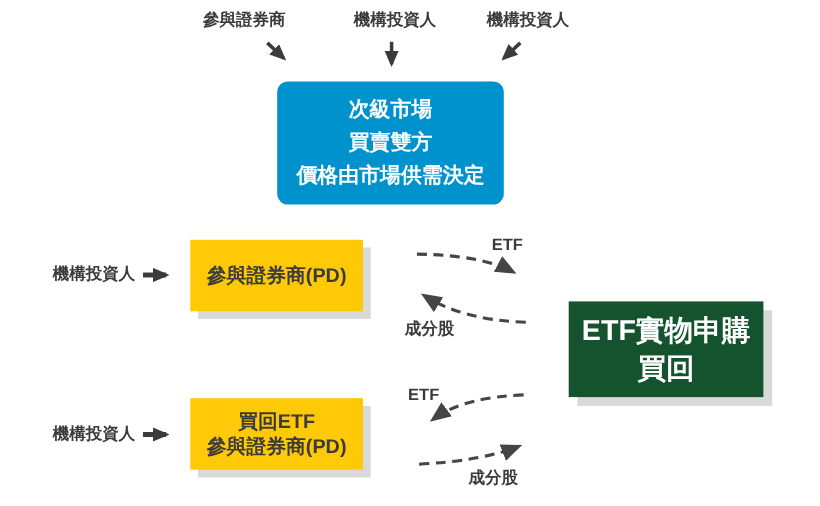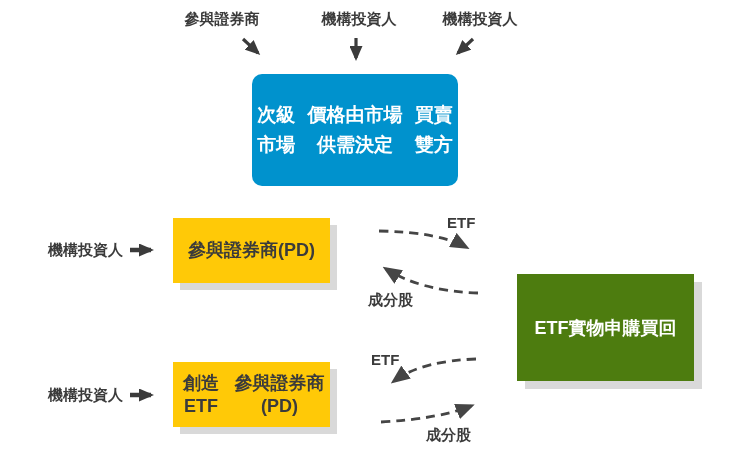--- a/index.html
+++ b/index.html
@@ -6,64 +6,64 @@
   .canvas{
     position:relative;width:745px;height:460px;background:#ffffff;overflow:hidden;
     font-family:"Liberation Sans","DejaVu Sans",sans-serif;color:#3b3b3b;
   }
   .lbl{
     position:absolute;font-size:15px;font-weight:bold;color:#3b3b3b;
     white-space:nowrap;line-height:16px;
   }
   .lbl.center{transform:translateX(-50%);text-align:center;}
   .box{
-    position:absolute;display:flex;align-items:center;
+    position:absolute;display:flex;flex-direction:column;align-items:center;
     justify-content:center;text-align:center;box-sizing:border-box;
   }
   .box-blue{
     left:252px;top:74px;width:206px;height:112px;background:#0092cd;
     border-radius:10px;color:#ffffff;font-size:19px;font-weight:bold;line-height:30px;
   }
   .box-yellow{
     left:173px;width:157px;height:65px;background:#ffc907;
     box-shadow:7px 7px 0 0 #d9d9d9;color:#3b3b3b;font-size:18px;font-weight:bold;line-height:23px;
   }
   .box-yellow.create{top:218px;}
   .box-yellow.redeem{top:362px;}
   .box-teal{
-    left:517px;top:274px;width:177px;height:107px;background:#4d7c0f;
-    box-shadow:8px 8px 0 0 #d9d9d9;color:#ffffff;font-size:18px;font-weight:bold;
+    left:517px;top:274px;width:177px;height:87px;background:#14532d;
+    box-shadow:8px 8px 0 0 #d9d9d9;color:#ffffff;font-size:26px;font-weight:bold;
   }
   svg.overlay{position:absolute;left:0;top:0;pointer-events:none;}
   .arrow-stroke{stroke:#3b3b3b;fill:none;}
   .dash-stroke{stroke:#454545;fill:none;stroke-dasharray:9 6;}
 </style>
 </head>
 <body>
 
 <div class="canvas">
 
   <div class="lbl center" style="left:222px;top:11px;">參與證券商</div>
   <div class="lbl center" style="left:359px;top:11px;">機構投資人</div>
   <div class="lbl center" style="left:480px;top:11px;">機構投資人</div>
 
   <div class="box box-blue">
     <div>次級市場</div>
+    <div>買賣雙方</div>
     <div>價格由市場供需決定</div>
-    <div>買賣雙方</div>
   </div>
 
   <div class="lbl" style="left:48px;top:242px;">機構投資人</div>
   <div class="box box-yellow create">
     <div>參與證券商(PD)</div>
   </div>
 
   <div class="lbl" style="left:48px;top:387px;">機構投資人</div>
   <div class="box box-yellow redeem">
-    <div>創造ETF</div>
+    <div>買回ETF</div>
     <div>參與證券商(PD)</div>
   </div>
 
   <div class="box box-teal">
     <div>ETF實物申購買回</div>
   </div>
 
   <div class="lbl" style="left:447px;top:215px;">ETF</div>
   <div class="lbl" style="left:368px;top:292px;">成分股</div>
   <div class="lbl" style="left:371px;top:352px;">ETF</div>

